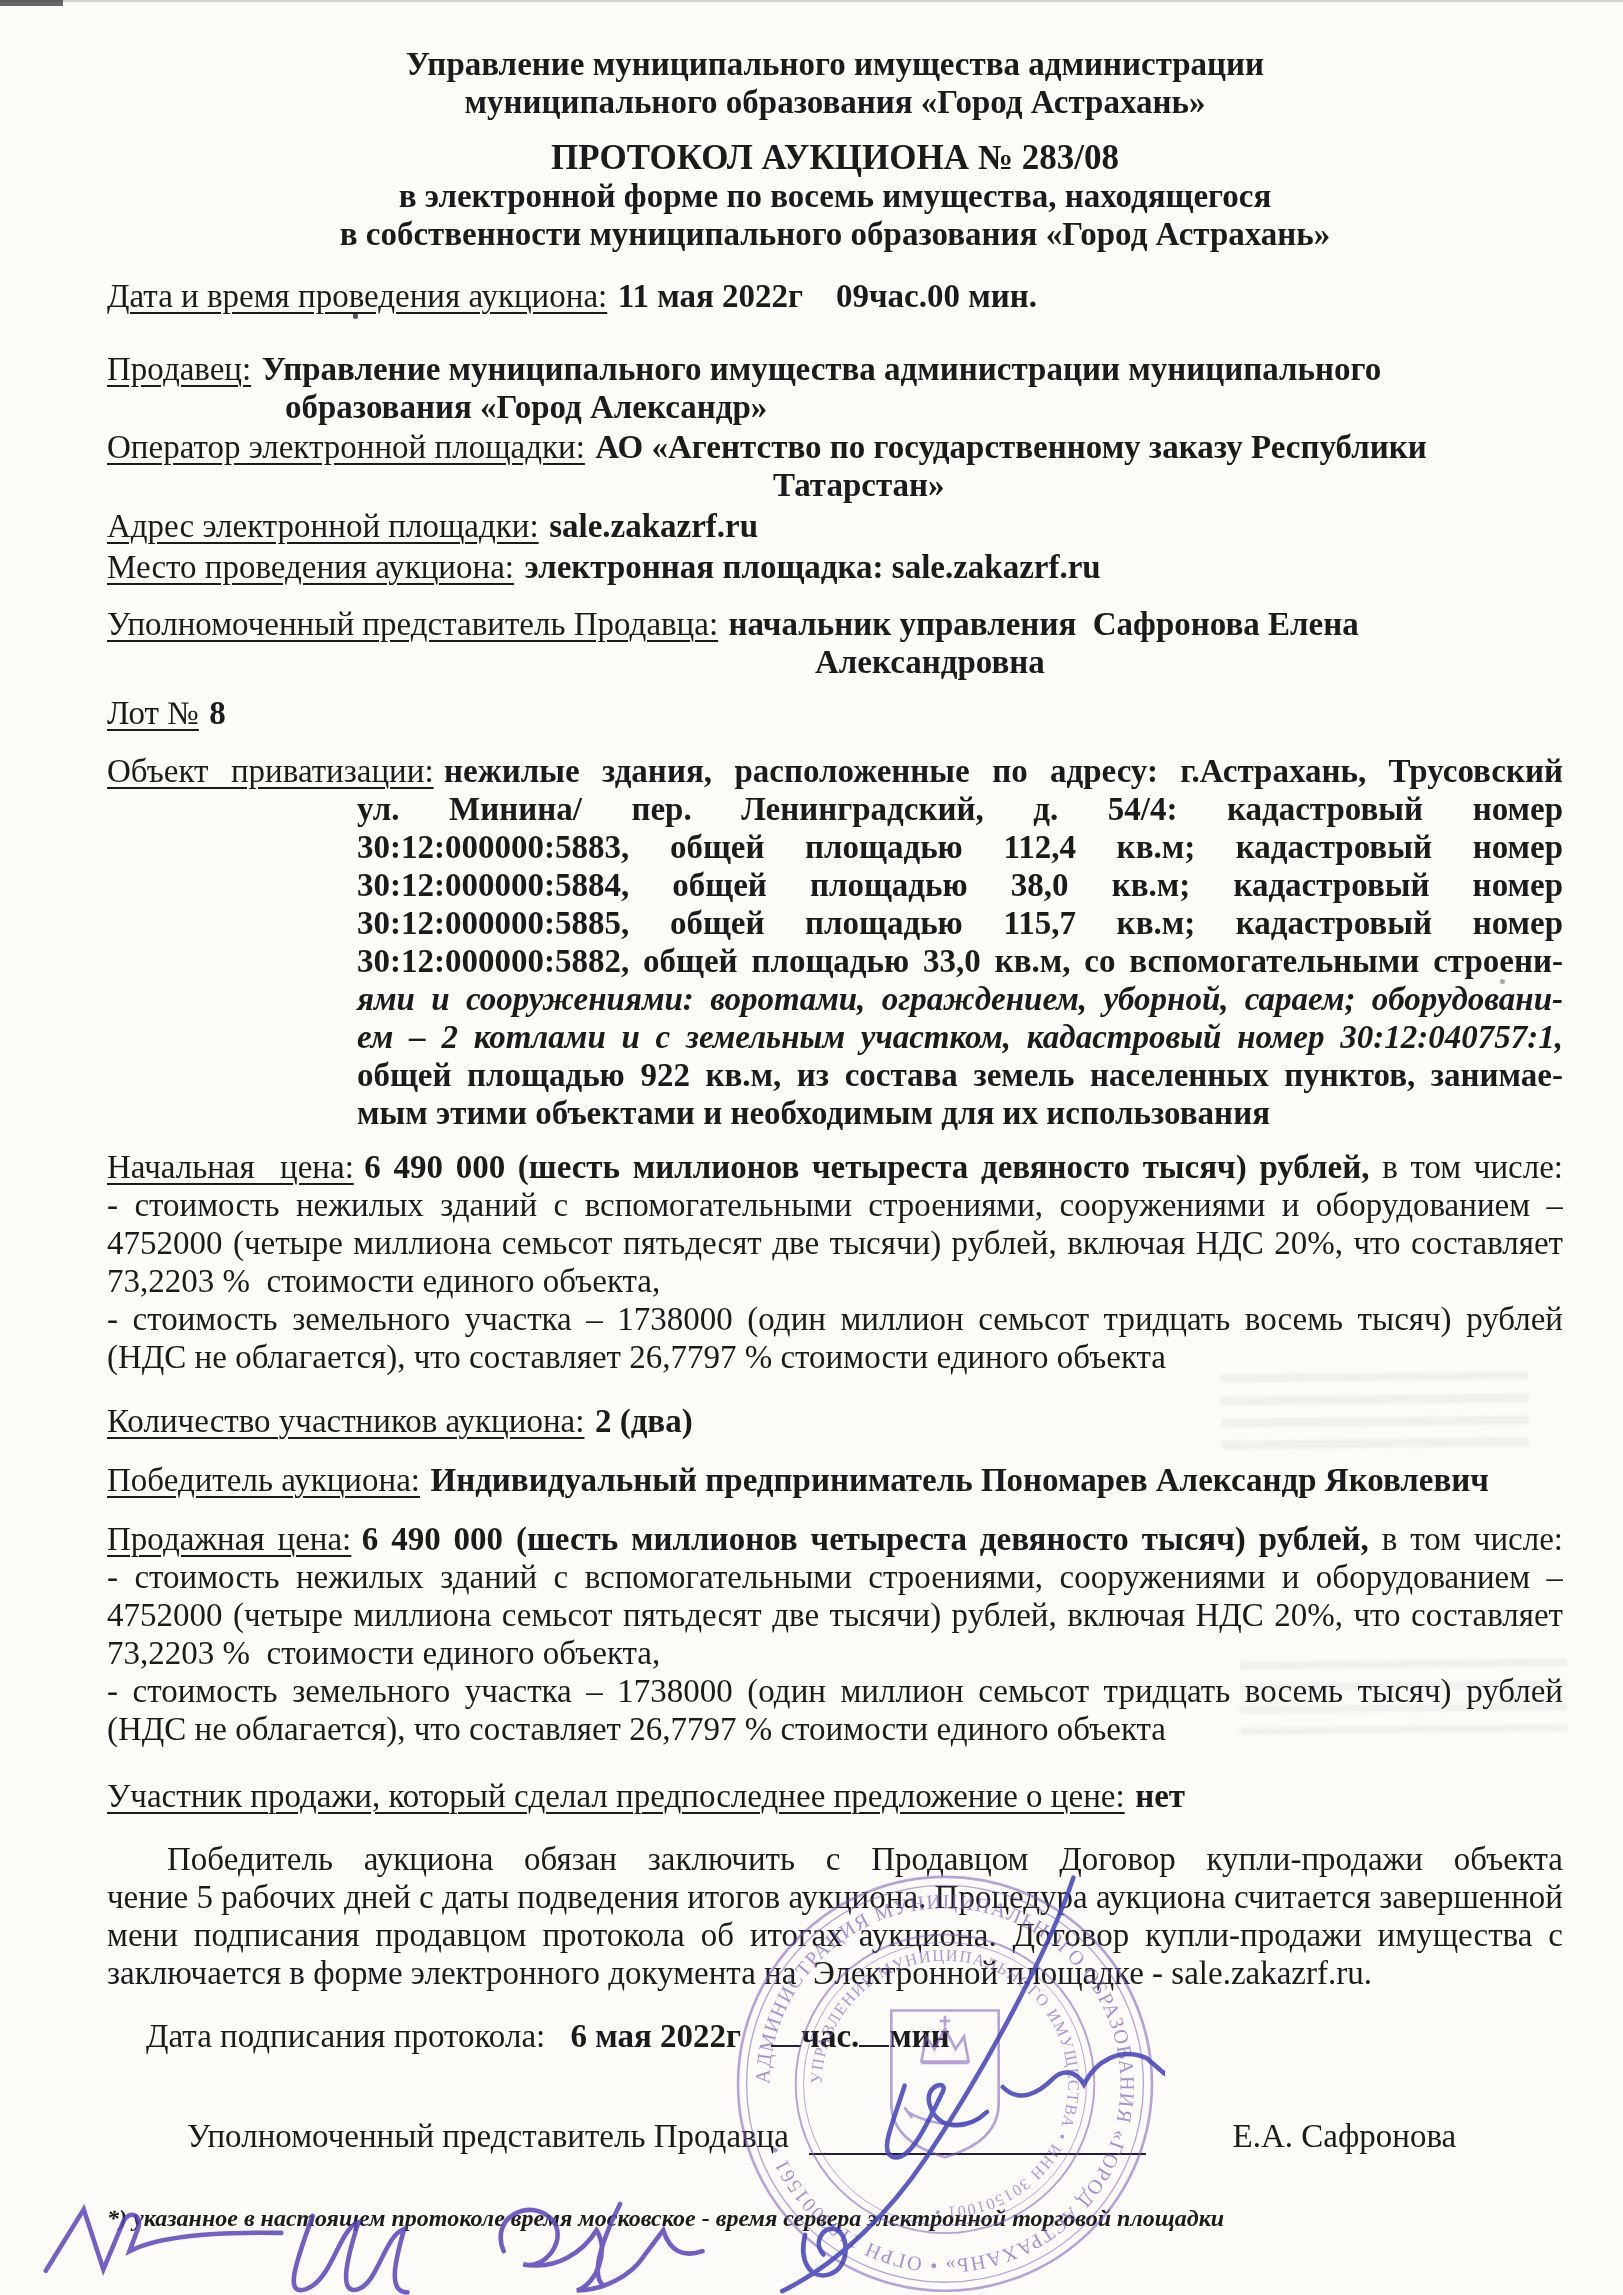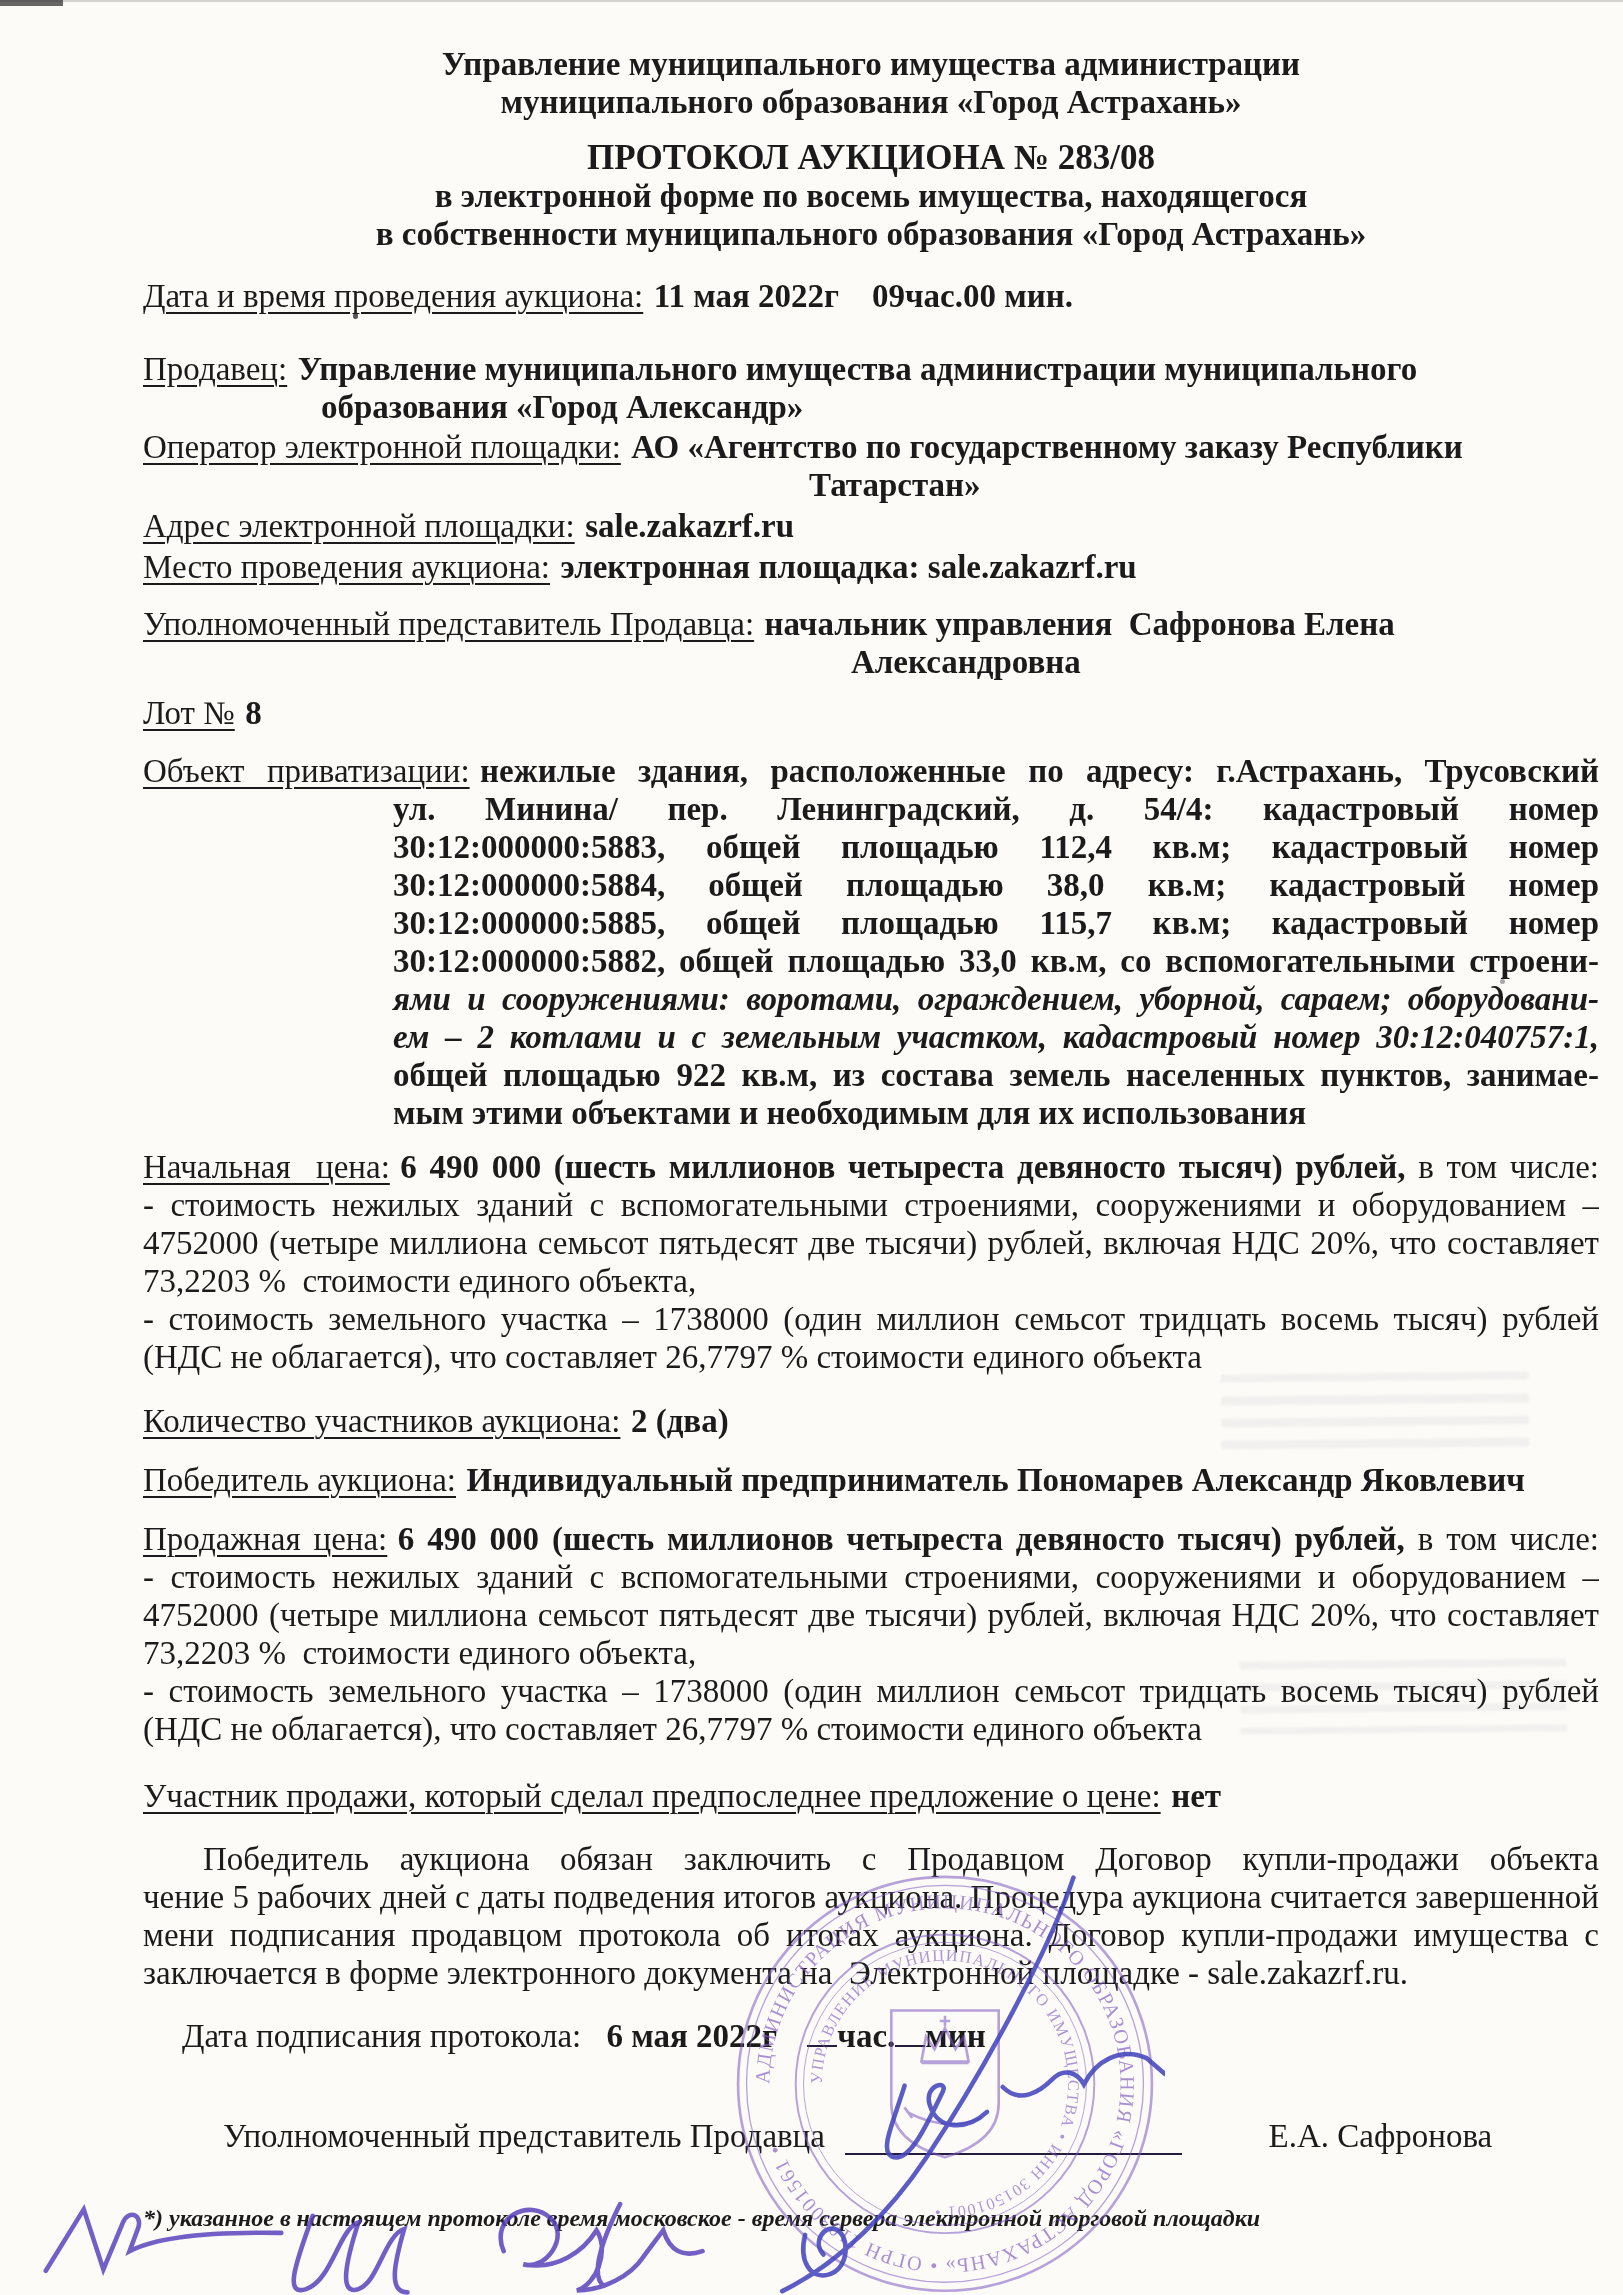--- a/index.html
+++ b/index.html
@@ -1,20 +1,20 @@
 <!DOCTYPE html>
 <html style="font-size:10.5px"><head>
 <meta charset="utf-8">
 <style>
   html,body{margin:0;padding:0;}
   body{width:1623px;height:2295px;background:#e8e6e1;}
   .page{position:relative;width:1623px;height:2295px;background:#fcfbf7;overflow:hidden;
         font-family:"Liberation Serif","DejaVu Serif",serif;font-size:33px;color:#1b1b1b;
         line-height:38px;}
-  .content{position:absolute;left:107px;width:1456px;top:0;padding-top:45px;margin-left:36px;}
+  .content{position:absolute;left:107px;width:1456px;top:0;padding-top:45px;}
   .center{text-align:center;}
   b,.b{font-weight:bold;}
   .label{text-decoration:underline;text-decoration-thickness:2px;text-underline-offset:4.6px;margin-right:10.5px;}
   .val{white-space:pre-wrap;}
   .jline{height:38px;overflow:hidden;white-space:pre-wrap;text-align:justify;text-align-last:justify;}
   .jline.last{text-align:center;text-align-last:left;}
   .indent{padding-left:60px;}
   .doc-title{font-size:35px;}
   #f-seller .cont{margin-left:178px;}
   #f-operator .cont{margin-left:666px;}

